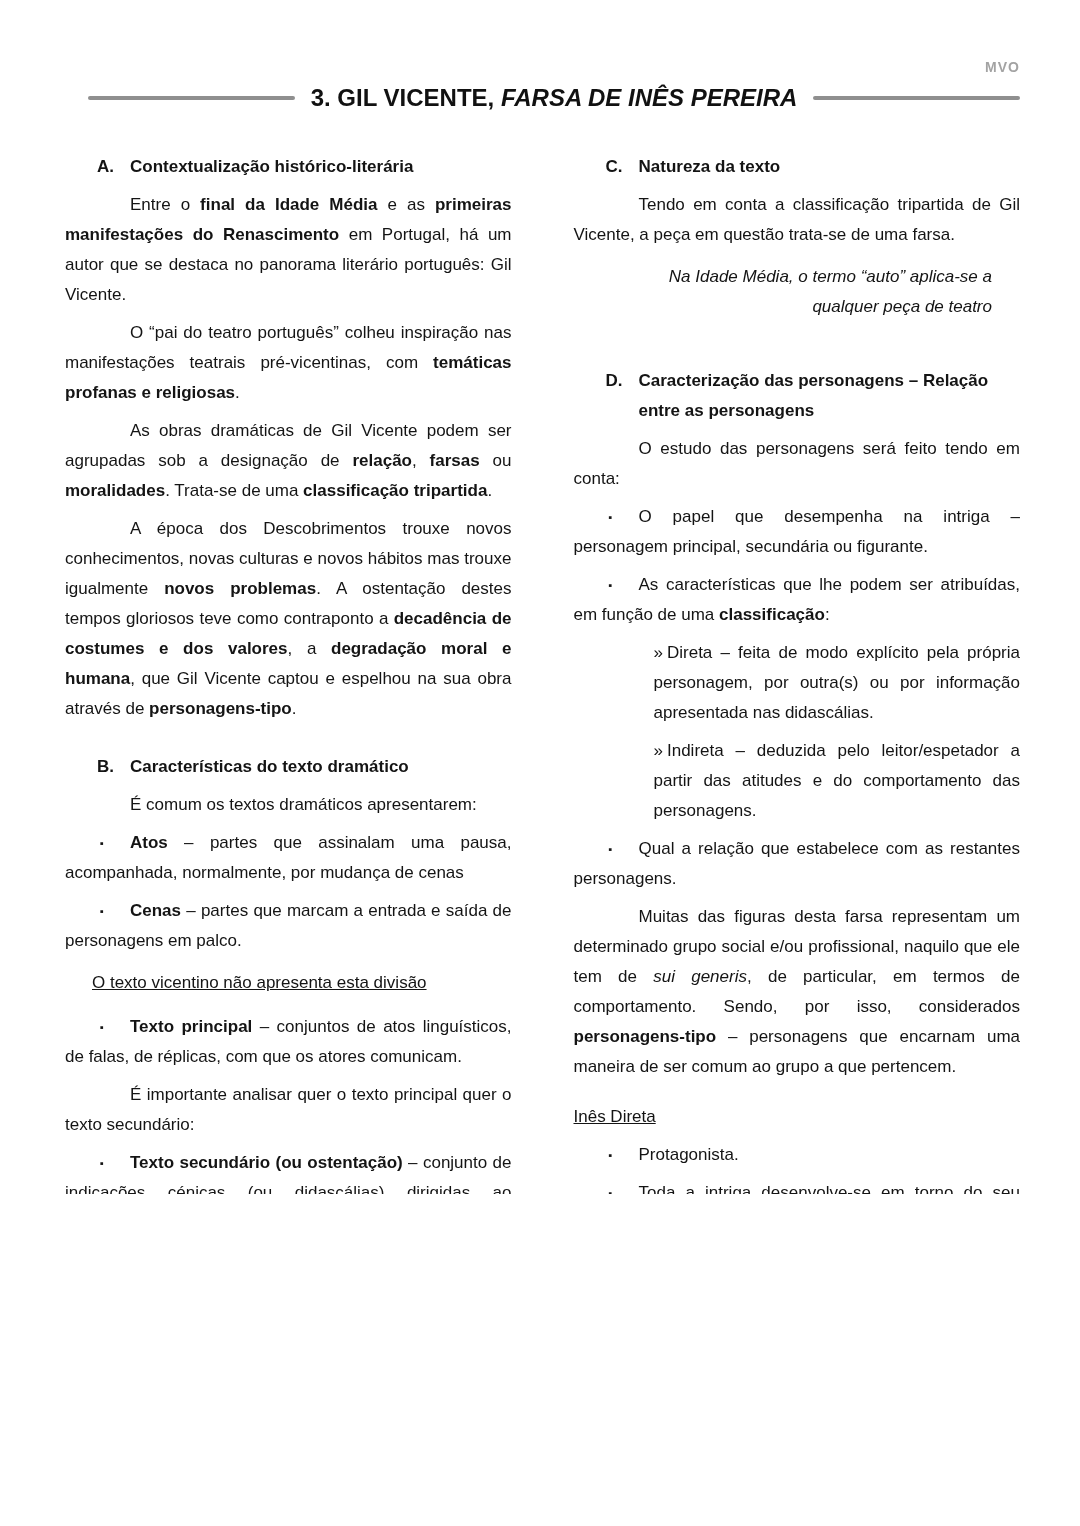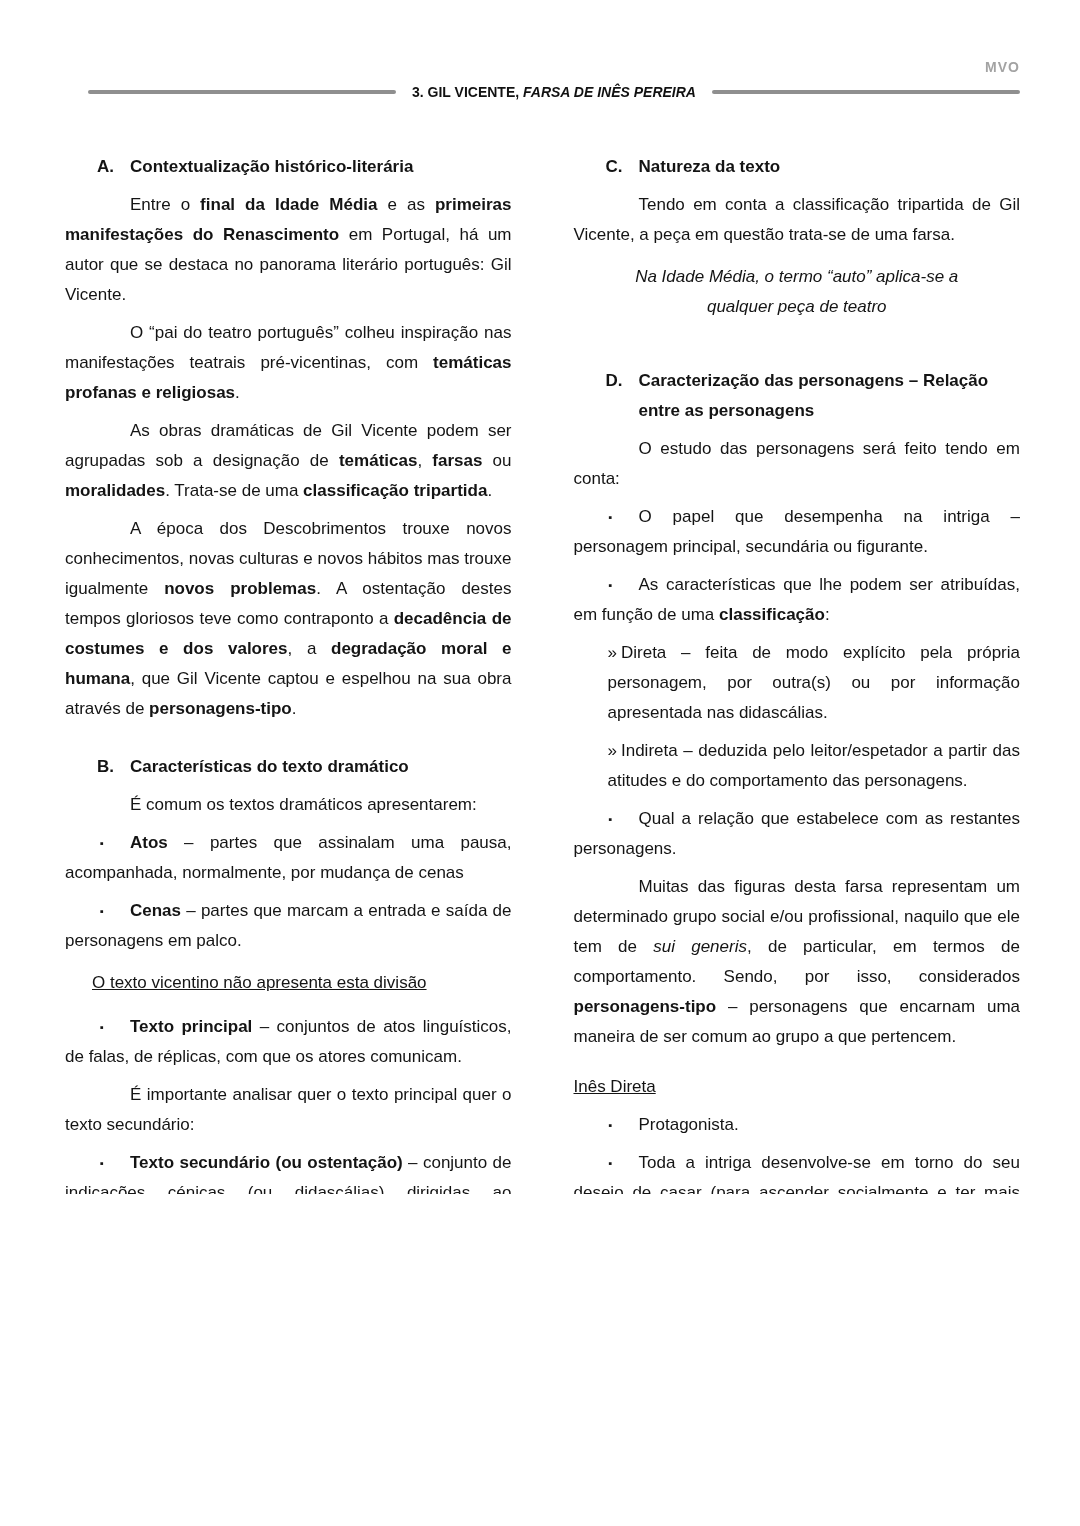--- a/index.html
+++ b/index.html
@@ -17,21 +17,21 @@
   .watermark {
     position:absolute; top:60px; right:60px;
     color:#a3a3a3; font-size:14px; font-weight:bold; letter-spacing:1px;
     line-height:1;
   }
   .title-row {
     position:absolute; top:84px; left:88px; right:60px;
     display:flex; align-items:center; gap:16px;
   }
   .rule { flex:1; height:4px; background:#8f8f8f; border-radius:2px; }
-  .doc-title { font-size:14px; font-weight:bold; white-space:nowrap; line-height:1.2; color:#111; }
+  .doc-title { font-size:24px; font-weight:bold; white-space:nowrap; line-height:1.2; color:#111; }
   .doc-title .i { font-style:italic; }
 
   .cols {
     position:absolute; top:152px; left:65px; width:955px;
     display:flex; gap:62px;
   }
   .col { flex:1; min-width:0; }
 
   .blk { margin-bottom:8px; text-align:justify; }
   .b { font-weight:bold; }
@@ -41,24 +41,24 @@
   .heading { display:flex; margin-top:28px; margin-bottom:8px; text-align:left; font-weight:bold; }
   .col .heading:first-child { margin-top:0; }
   .h-letter { flex:none; width:33px; margin-left:32px; }
   .h-text { flex:1; }
 
   .para { text-indent:65px; }
 
   .bullet { text-indent:35px; }
   .marker { display:inline-block; width:30px; text-indent:0; font-size:11px; vertical-align:1px; }
 
-  .subitem { margin-left:34px; }
+  .subitem { margin-left:80px; }
   .sub-marker { margin-right:4px; }
 
-  .quote { font-style:italic; text-align:center; text-indent:0; margin:12px 28px 44px; }
+  .quote { font-style:italic; text-align:right; text-indent:0; margin:12px 28px 44px; }
   .note { margin:12px 0 14px 27px; text-align:left; }
   .subheading { margin:20px 0 8px; text-align:left; }
 
   .footer { position:absolute; left:0; right:0; top:1436px; text-align:left; }
 </style>
 </head>
 <body>
 
 <div class="page">
   <div class="watermark">MVO</div>
@@ -70,21 +70,21 @@
   </div>
 
   <div class="cols">
     <div class="col" id="col-left">
         <div class="blk heading">
           <span class="h-letter">A.</span>
           <span class="h-text"><span class="b">Contextualização histórico-literária</span></span>
         </div>
         <div class="blk para"><span>Entre o </span><span class="b">final da Idade Média</span><span> e as </span><span class="b">primeiras manifestações do Renascimento</span><span> em Portugal, há um autor que se destaca no panorama literário português: Gil Vicente.</span></div>
         <div class="blk para"><span>O “pai do teatro português” colheu inspiração nas manifestações teatrais pré-vicentinas, com </span><span class="b">temáticas profanas e religiosas</span><span>.</span></div>
-        <div class="blk para"><span>As obras dramáticas de Gil Vicente podem ser agrupadas sob a designação de </span><span class="b">temáticas</span><span>, </span><span class="b">farsas</span><span> ou </span><span class="b">moralidades</span><span>. Trata-se de uma </span><span class="b">classificação tripartida</span><span>.</span></div>
+        <div class="blk para"><span>As obras dramáticas de Gil Vicente podem ser agrupadas sob a designação de </span><span class="b">relação</span><span>, </span><span class="b">farsas</span><span> ou </span><span class="b">moralidades</span><span>. Trata-se de uma </span><span class="b">classificação tripartida</span><span>.</span></div>
         <div class="blk para"><span>A época dos Descobrimentos trouxe novos conhecimentos, novas culturas e novos hábitos mas trouxe igualmente </span><span class="b">novos problemas</span><span>. A ostentação destes tempos gloriosos teve como contraponto a </span><span class="b">decadência de costumes e dos valores</span><span>, a </span><span class="b">degradação moral e humana</span><span>, que Gil Vicente captou e espelhou na sua obra através de </span><span class="b">personagens-tipo</span><span>.</span></div>
         <div class="blk heading">
           <span class="h-letter">B.</span>
           <span class="h-text"><span class="b">Características do texto dramático</span></span>
         </div>
         <div class="blk para"><span>É comum os textos dramáticos apresentarem:</span></div>
         <div class="blk bullet"><span class="marker">▪</span><span class="b">Atos</span><span> – partes que assinalam uma pausa, acompanhada, normalmente, por mudança de cenas</span></div>
         <div class="blk bullet"><span class="marker">▪</span><span class="b">Cenas</span><span> – partes que marcam a entrada e saída de personagens em palco.</span></div>
         <div class="blk note"><span class="u">O texto vicentino não apresenta esta divisão</span></div>
         <div class="blk bullet"><span class="marker">▪</span><span class="b">Texto principal</span><span> – conjuntos de atos linguísticos, de falas, de réplicas, com que os atores comunicam.</span></div>

